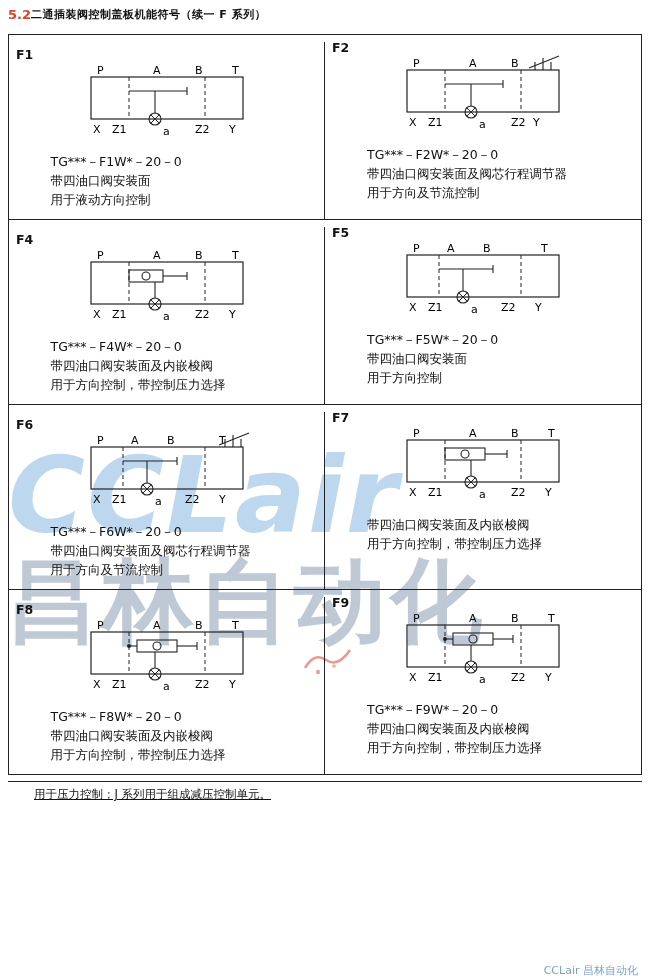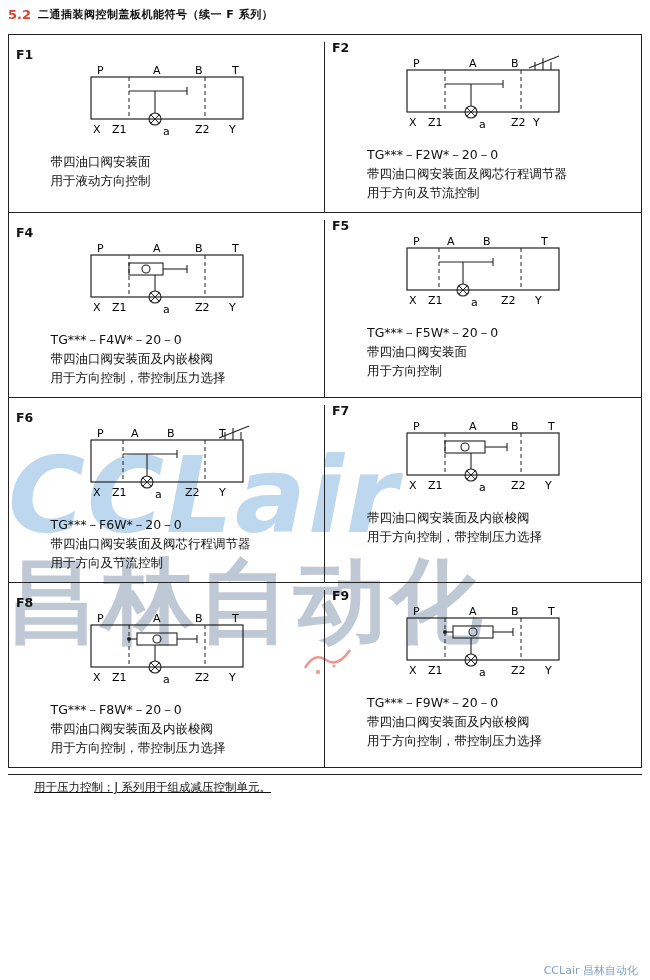--- a/index.html
+++ b/index.html
@@ -65,21 +65,21 @@
     padding: 7px 0 0 8px;
     box-sizing: border-box;
     display: flex;
     align-items: flex-start;
   }
   .sec-num {
     font-family: "DejaVu Sans", sans-serif;
     font-weight: bold;
     font-size: 13px;
     color: #d8452b;
-    margin-right: 7px;
+    margin-right: 0;
     letter-spacing: 0px;
   }
   .sec-title {
     font-family: "DejaVu Sans", sans-serif;
     font-weight: bold;
     font-size: 11px;
     color: #111;
     letter-spacing: 0.5px;
   }
 
@@ -209,20 +209,21 @@
           <line x1="62" y1="30" x2="120" y2="30" stroke="#222" stroke-width="1.1"></line>
           <circle cx="88" cy="58" r="6" fill="none" stroke="#222" stroke-width="1.1"></circle>
           <line x1="83.8" y1="53.8" x2="92.2" y2="62.2" stroke="#222" stroke-width="1"></line>
           <line x1="92.2" y1="53.8" x2="83.8" y2="62.2" stroke="#222" stroke-width="1"></line>
           <line x1="88" y1="30" x2="88" y2="52" stroke="#222" stroke-width="1.1"></line>
           <line x1="120" y1="26" x2="120" y2="34" stroke="#222" stroke-width="1.1"></line>
         </svg>
       </div>
       <div class="desc">
         <div class="desc-inner">
+          <div class="desc-line code">TG***－F1W*－20－0</div>
           <div class="desc-line">带四油口阀安装面</div>
           <div class="desc-line">用于液动方向控制</div>
         </div>
       </div>
     </div>
     <div class="cell">
       <span class="cell-label">F2</span>
       <div class="sym-wrap">
         <svg width="200" height="80" viewBox="0 0 200 80">
           <rect x="24" y="16" width="152" height="42" fill="none" stroke="#222" stroke-width="1.2"></rect>

